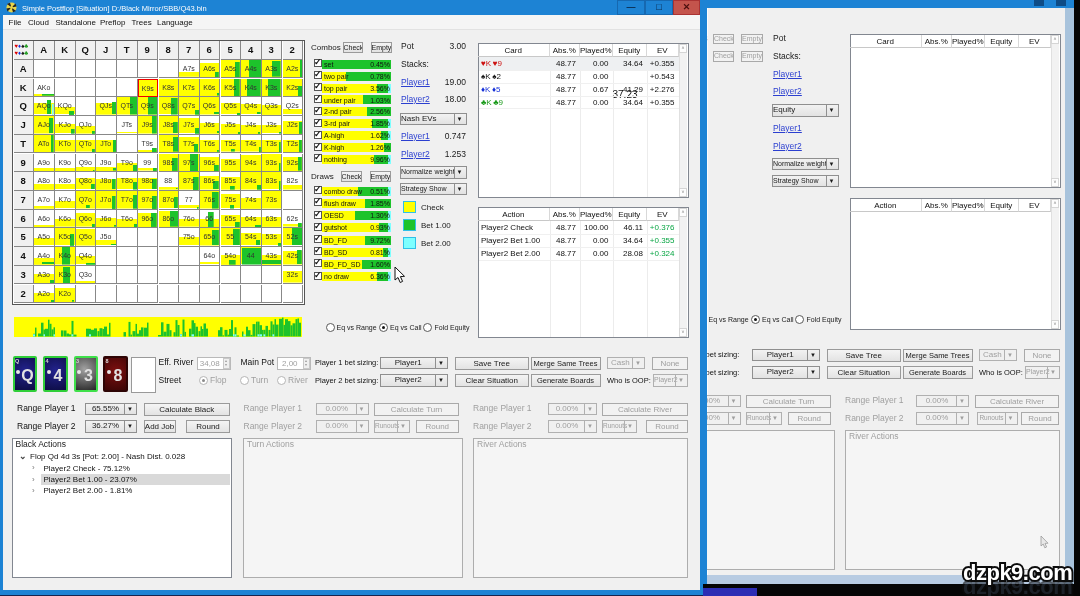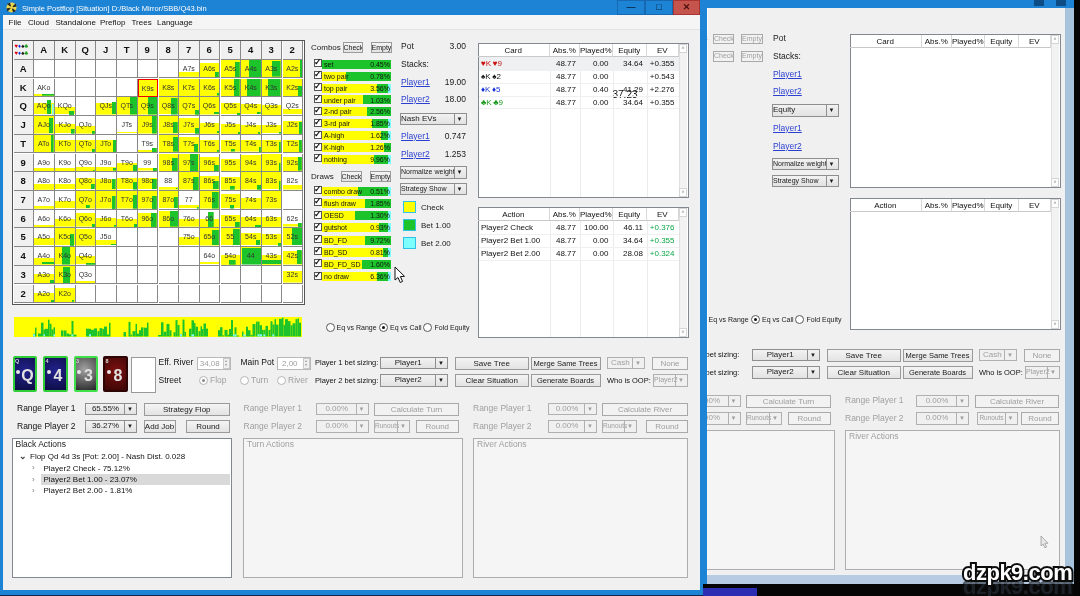--- a/index.html
+++ b/index.html
@@ -538,21 +538,21 @@
 <div style="left:647px;top:57px;width:27.5px;height:13px;font-size:8px;line-height:13px;color:#111;text-align:right">+0.355</div>
 <div style="left:479px;top:70px;width:199.5px;height:1px;background:#f0f0f0;"></div>
 <div style="left:481px;top:70px;width:71.5px;height:13px;font-size:8px;line-height:13px;color:#111;white-space:nowrap"><span style="color:#111">♠K ♠2</span></div>
 <div style="left:549.5px;top:70px;width:26.5px;height:13px;font-size:8px;line-height:13px;color:#111;text-align:right">48.77</div>
 <div style="left:580px;top:70px;width:28.5px;height:13px;font-size:8px;line-height:13px;color:#111;text-align:right">0.00</div>
 <div style="left:612.5px;top:88px;width:30.5px;height:13px;font-size:10px;line-height:13px;color:#111;">37.23</div>
 <div style="left:647px;top:70px;width:27.5px;height:13px;font-size:8px;line-height:13px;color:#111;text-align:right">+0.543</div>
 <div style="left:479px;top:82.5px;width:199.5px;height:1px;background:#f0f0f0;"></div>
 <div style="left:481px;top:82.5px;width:71.5px;height:13px;font-size:8px;line-height:13px;color:#111;white-space:nowrap"><span style="color:#1530d8">♦K ♦5</span></div>
 <div style="left:549.5px;top:82.5px;width:26.5px;height:13px;font-size:8px;line-height:13px;color:#111;text-align:right">48.77</div>
-<div style="left:580px;top:82.5px;width:28.5px;height:13px;font-size:8px;line-height:13px;color:#111;text-align:right">0.40</div>
+<div style="left:580px;top:82.5px;width:28.5px;height:13px;font-size:8px;line-height:13px;color:#111;text-align:right">0.67</div>
 <div style="left:612.5px;top:82.5px;width:30.5px;height:13px;font-size:8px;line-height:13px;color:#111;text-align:right">41.29</div>
 <div style="left:647px;top:82.5px;width:27.5px;height:13px;font-size:8px;line-height:13px;color:#111;text-align:right">+2.276</div>
 <div style="left:479px;top:95.5px;width:199.5px;height:1px;background:#f0f0f0;"></div>
 <div style="left:481px;top:95.5px;width:71.5px;height:13px;font-size:8px;line-height:13px;color:#111;white-space:nowrap"><span style="color:#1a9a1a">♣K ♣9</span></div>
 <div style="left:549.5px;top:95.5px;width:26.5px;height:13px;font-size:8px;line-height:13px;color:#111;text-align:right">48.77</div>
 <div style="left:580px;top:95.5px;width:28.5px;height:13px;font-size:8px;line-height:13px;color:#111;text-align:right">0.00</div>
 <div style="left:612.5px;top:95.5px;width:30.5px;height:13px;font-size:8px;line-height:13px;color:#111;text-align:right">34.64</div>
 <div style="left:647px;top:95.5px;width:27.5px;height:13px;font-size:8px;line-height:13px;color:#111;text-align:right">+0.355</div>
 <div style="left:479px;top:108px;width:199.5px;height:1px;background:#f0f0f0;"></div>
 <div style="left:679px;top:44px;width:8px;height:153px;background:#f2f2f2;border-left:1px solid #e0e0e0;"></div>
@@ -636,21 +636,21 @@
 <div style="left:455px;top:356.5px;width:73.5px;height:13px;background:linear-gradient(#f4f4f4,#e3e3e3);border:1px solid #9a9a9a;color:#1a1a1a;font-size:8px;line-height:11px;text-align:center;white-space:nowrap;overflow:hidden;">Save Tree</div>
 <div style="left:455px;top:374px;width:73.5px;height:13px;background:linear-gradient(#f4f4f4,#e3e3e3);border:1px solid #9a9a9a;color:#1a1a1a;font-size:8px;line-height:11px;text-align:center;white-space:nowrap;overflow:hidden;">Clear Situation</div>
 <div style="left:530.5px;top:356.5px;width:70px;height:13px;background:linear-gradient(#f4f4f4,#e3e3e3);border:1px solid #9a9a9a;color:#1a1a1a;font-size:7.5px;line-height:11px;text-align:center;white-space:nowrap;overflow:hidden;">Merge Same Trees</div>
 <div style="left:530.5px;top:374px;width:70px;height:13px;background:linear-gradient(#f4f4f4,#e3e3e3);border:1px solid #9a9a9a;color:#1a1a1a;font-size:7.5px;line-height:11px;text-align:center;white-space:nowrap;overflow:hidden;">Generate Boards</div>
 <div style="left:606.5px;top:356.5px;width:38.5px;height:12.5px;background:#f0f0f0;border:1px solid #b0b0b0;color:#9f9f9f;font-size:8px;line-height:10.5px;text-align:center;padding-right:11px;white-space:nowrap;overflow:hidden">Cash<span style="position:absolute;right:1px;top:0;bottom:0;width:10px;border-left:1px solid #b0b0b0;text-align:center;font-size:6px;line-height:10.5px;color:#9f9f9f">▼</span></div>
 <div style="left:652px;top:356.5px;width:36px;height:13px;background:#f2f2f2;border:1px solid #a9a9a9;color:#9f9f9f;font-size:8px;line-height:11px;text-align:center;white-space:nowrap;overflow:hidden;">None</div>
 <div style="left:607px;top:374.5px;font-size:7.5px;line-height:11px;color:#111;text-align:left;white-space:nowrap;">Who is OOP:</div>
 <div style="left:653px;top:374px;width:35px;height:12.5px;background:#f0f0f0;border:1px solid #b0b0b0;color:#9f9f9f;font-size:7px;line-height:10.5px;text-align:center;padding-right:11px;white-space:nowrap;overflow:hidden">Player2<span style="position:absolute;right:1px;top:0;bottom:0;width:10px;border-left:1px solid #b0b0b0;text-align:center;font-size:6px;line-height:10.5px;color:#9f9f9f">▼</span></div>
 <div style="left:17px;top:402px;font-size:8.5px;line-height:13px;color:#111;text-align:left;white-space:nowrap;">Range Player 1</div>
 <div style="left:85px;top:402.5px;width:52px;height:12.5px;background:linear-gradient(#f2f2f2,#e2e2e2);border:1px solid #8f8f8f;color:#1a1a1a;font-size:8px;line-height:10.5px;text-align:center;padding-right:11px;white-space:nowrap;overflow:hidden">65.55%<span style="position:absolute;right:1px;top:0;bottom:0;width:10px;border-left:1px solid #8f8f8f;text-align:center;font-size:6px;line-height:10.5px;color:#1a1a1a">▼</span></div>
-<div style="left:143.5px;top:402.5px;width:86.5px;height:13px;background:linear-gradient(#f4f4f4,#e3e3e3);border:1px solid #9a9a9a;color:#1a1a1a;font-size:8px;line-height:11px;text-align:center;white-space:nowrap;overflow:hidden;">Strategy Flop</div>
+<div style="left:143.5px;top:402.5px;width:86.5px;height:13px;background:linear-gradient(#f4f4f4,#e3e3e3);border:1px solid #9a9a9a;color:#1a1a1a;font-size:8px;line-height:11px;text-align:center;white-space:nowrap;overflow:hidden;">Calculate Black</div>
 <div style="left:17px;top:419.5px;font-size:8.5px;line-height:13px;color:#111;text-align:left;white-space:nowrap;">Range Player 2</div>
 <div style="left:85px;top:420px;width:52px;height:12.5px;background:linear-gradient(#f2f2f2,#e2e2e2);border:1px solid #8f8f8f;color:#1a1a1a;font-size:8px;line-height:10.5px;text-align:center;padding-right:11px;white-space:nowrap;overflow:hidden">36.27%<span style="position:absolute;right:1px;top:0;bottom:0;width:10px;border-left:1px solid #8f8f8f;text-align:center;font-size:6px;line-height:10.5px;color:#1a1a1a">▼</span></div>
 <div style="left:143.5px;top:420px;width:32px;height:13px;background:linear-gradient(#f4f4f4,#e3e3e3);border:1px solid #9a9a9a;color:#1a1a1a;font-size:8px;line-height:11px;text-align:center;white-space:nowrap;overflow:hidden;">Add Job</div>
 <div style="left:186px;top:420px;width:44px;height:13px;background:linear-gradient(#f4f4f4,#e3e3e3);border:1px solid #9a9a9a;color:#1a1a1a;font-size:8px;line-height:11px;text-align:center;white-space:nowrap;overflow:hidden;">Round</div>
 <div style="left:243.5px;top:402px;font-size:8.5px;line-height:13px;color:#9f9f9f;text-align:left;white-space:nowrap;">Range Player 1</div>
 <div style="left:316px;top:402.5px;width:52.5px;height:12.5px;background:#f0f0f0;border:1px solid #b0b0b0;color:#9f9f9f;font-size:8px;line-height:10.5px;text-align:center;padding-right:11px;white-space:nowrap;overflow:hidden">0.00%<span style="position:absolute;right:1px;top:0;bottom:0;width:10px;border-left:1px solid #b0b0b0;text-align:center;font-size:6px;line-height:10.5px;color:#9f9f9f">▼</span></div>
 <div style="left:374px;top:402.5px;width:85px;height:13px;background:#f2f2f2;border:1px solid #a9a9a9;color:#9f9f9f;font-size:8px;line-height:11px;text-align:center;white-space:nowrap;overflow:hidden;">Calculate Turn</div>
 <div style="left:243.5px;top:419.5px;font-size:8.5px;line-height:13px;color:#9f9f9f;text-align:left;white-space:nowrap;">Range Player 2</div>
 <div style="left:316px;top:420px;width:52.5px;height:12.5px;background:#f0f0f0;border:1px solid #b0b0b0;color:#9f9f9f;font-size:8px;line-height:10.5px;text-align:center;padding-right:11px;white-space:nowrap;overflow:hidden">0.00%<span style="position:absolute;right:1px;top:0;bottom:0;width:10px;border-left:1px solid #b0b0b0;text-align:center;font-size:6px;line-height:10.5px;color:#9f9f9f">▼</span></div>
 <div style="left:374px;top:420px;width:36px;height:12.5px;background:#f0f0f0;border:1px solid #b0b0b0;color:#9f9f9f;font-size:6.5px;line-height:10.5px;text-align:center;padding-right:11px;white-space:nowrap;overflow:hidden">Runouts<span style="position:absolute;right:1px;top:0;bottom:0;width:10px;border-left:1px solid #b0b0b0;text-align:center;font-size:6px;line-height:10.5px;color:#9f9f9f">▼</span></div>

